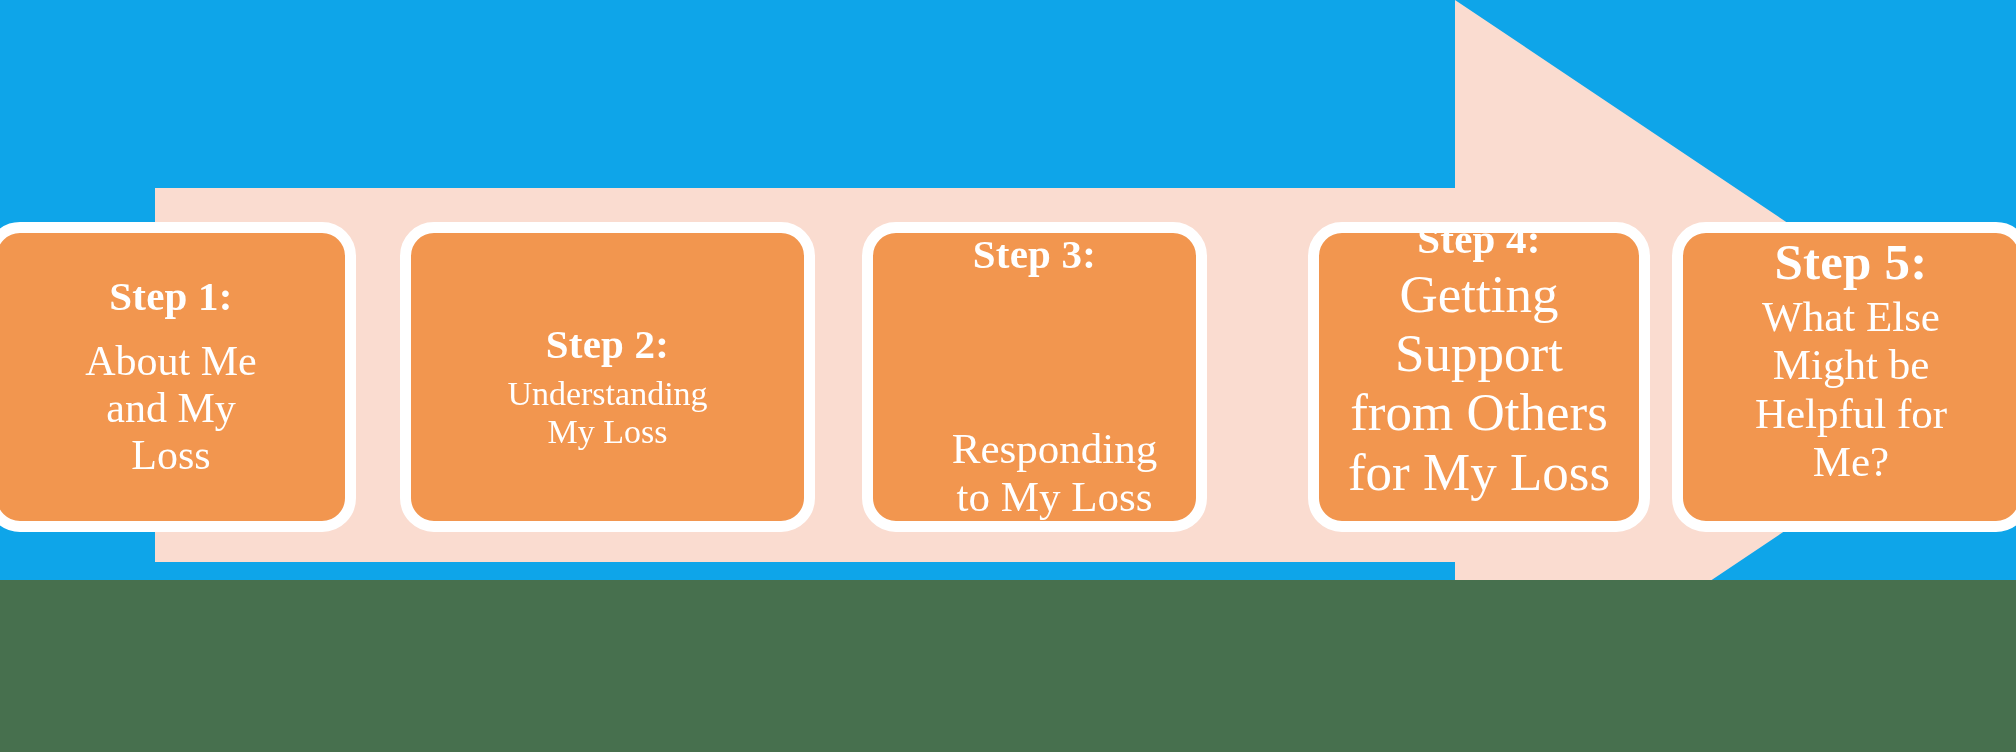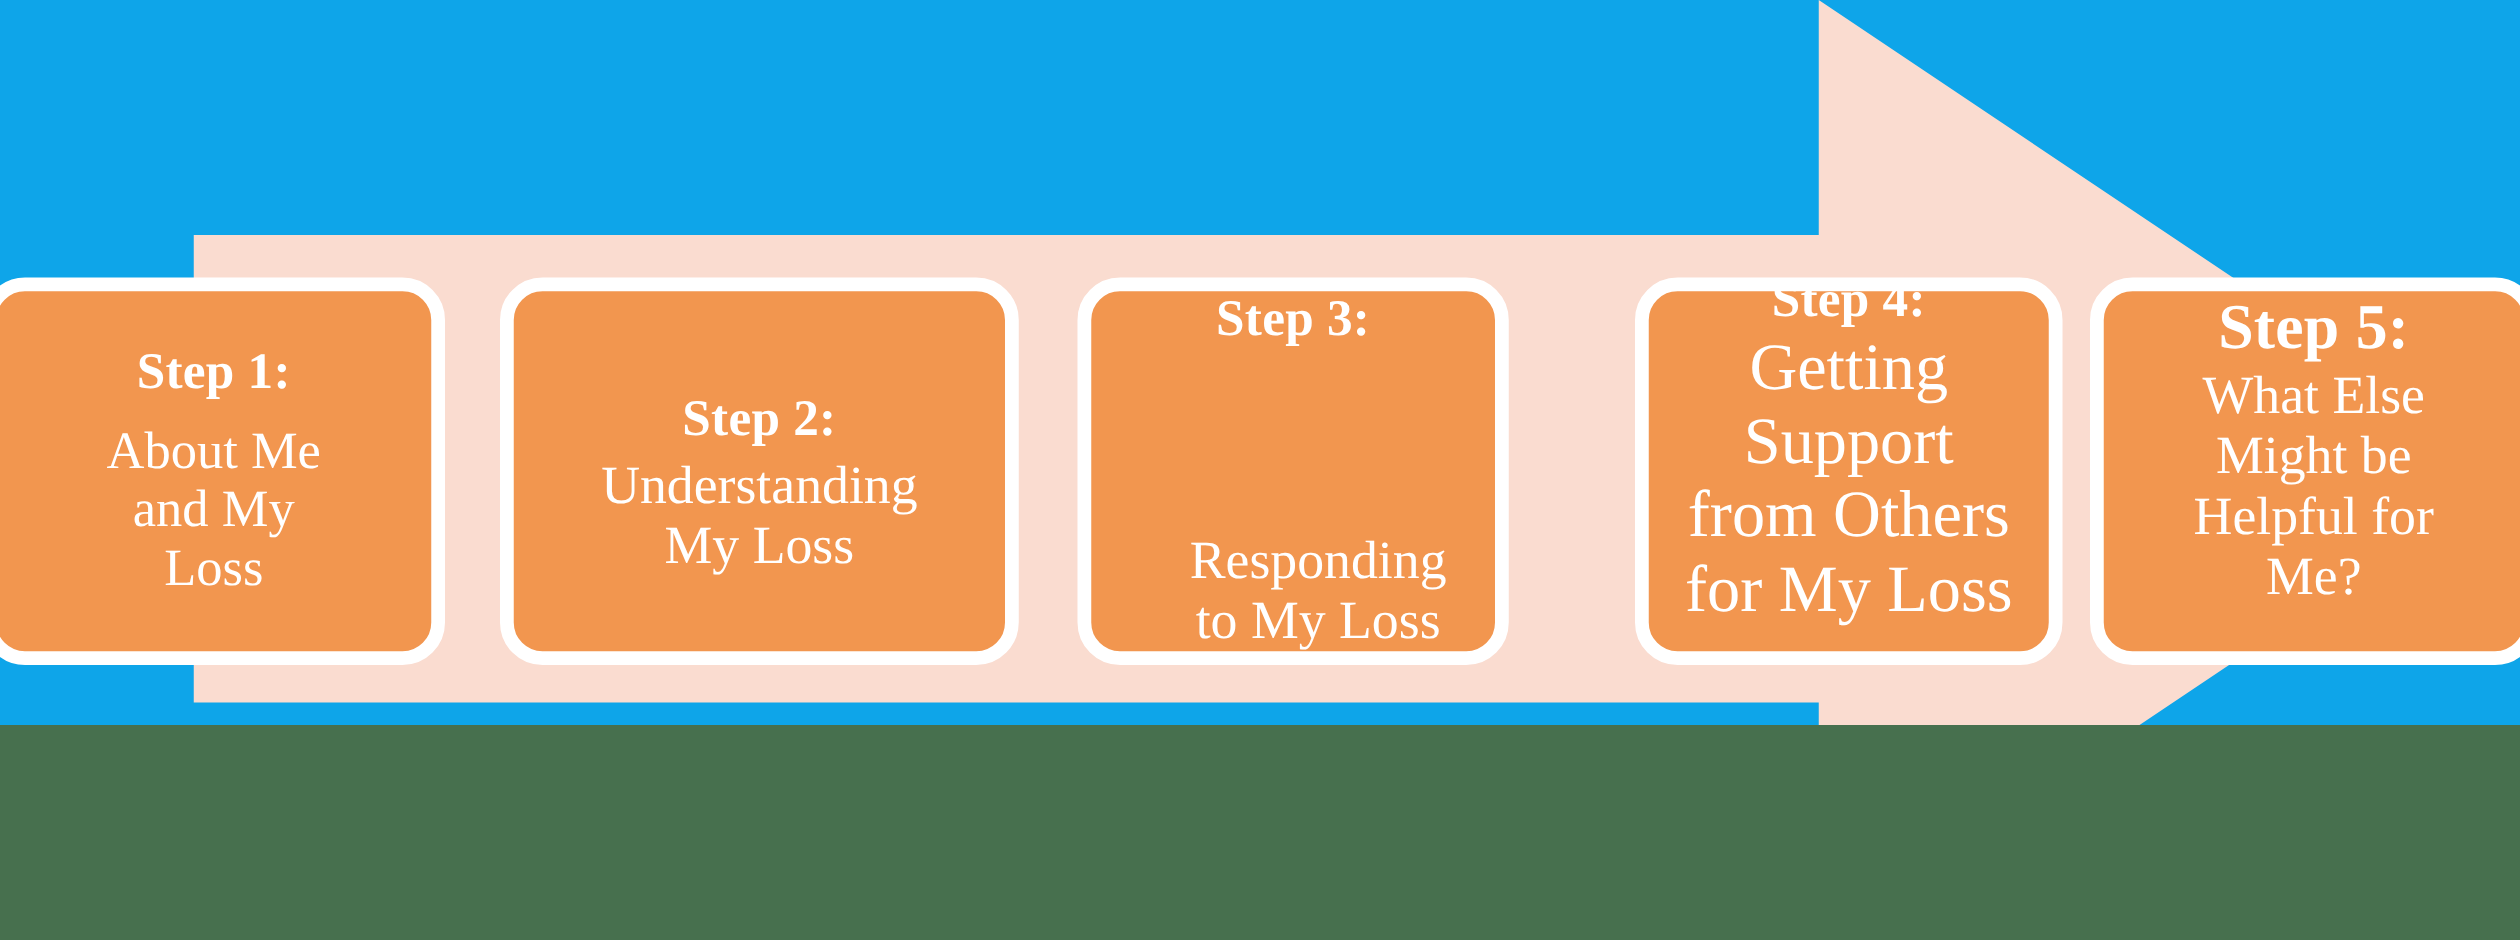--- a/index.html
+++ b/index.html
@@ -52,21 +52,21 @@
     white-space: pre-line;
   }
 
   
   #box-1 { left: -14px;  top: 222px; width: 370px;  height: 310px; }
   #box-1 .step-title { font-size: 41px; margin-bottom: 20px; }
   #box-1 .step-desc  { font-size: 42px; line-height: 1.12; }
 
   #box-2 { left: 400px; top: 222px; width: 415px;  height: 310px; }
   #box-2 .step-title { font-size: 41px; margin-bottom: 10px; margin-top: 20px; }
-  #box-2 .step-desc  { font-size: 43px; line-height: 1.12; }
+  #box-2 .step-desc  { font-size: 34px; line-height: 1.12; }
 
   #box-3 { left: 862px; top: 222px; width: 345px;  height: 310px; justify-content: space-between; }
   #box-3 .step-title { font-size: 41px; margin-bottom: 10px; }
   #box-3 .step-desc  { font-size: 43px; line-height: 1.12; margin-left: 40px; }
 
   #box-4 { left: 1308px; top: 222px; width: 342px; height: 310px; }
   #box-4 .step-title { font-size: 41px; margin-top: -34px; margin-bottom: 4px; }
   #box-4 .step-desc  { font-size: 53px; line-height: 1.12; width: 390px; }
 
   #box-5 { left: 1672px; top: 222px; width: 358px; height: 310px; }

